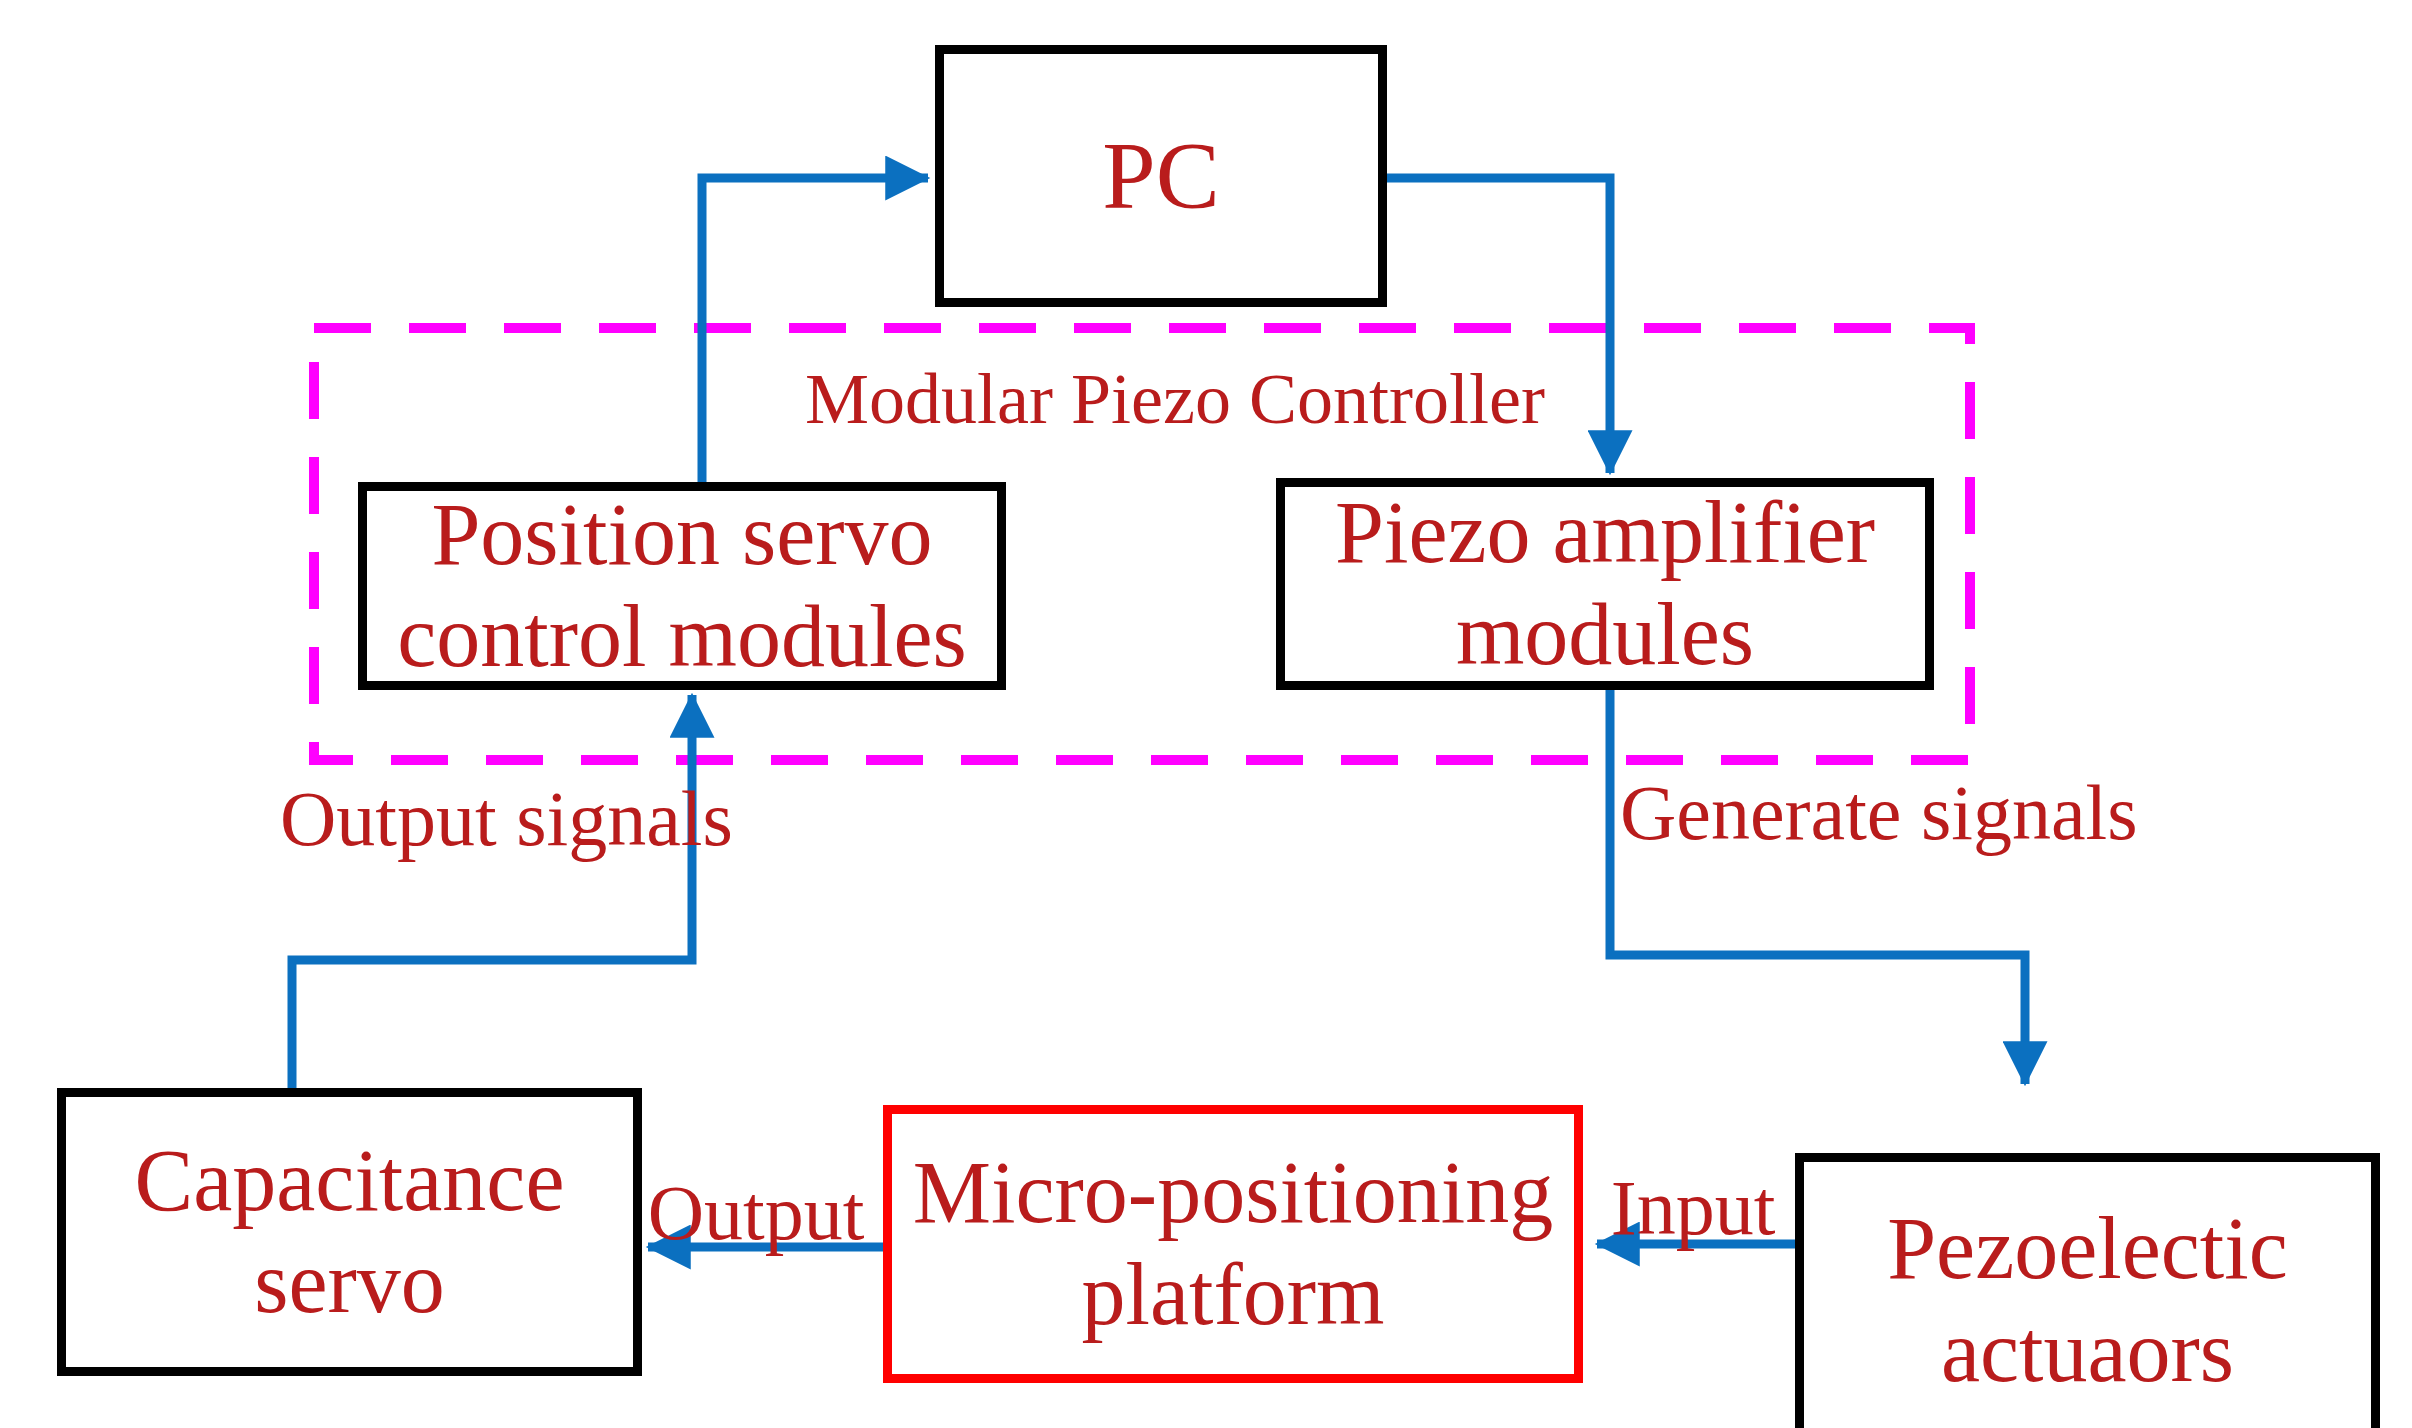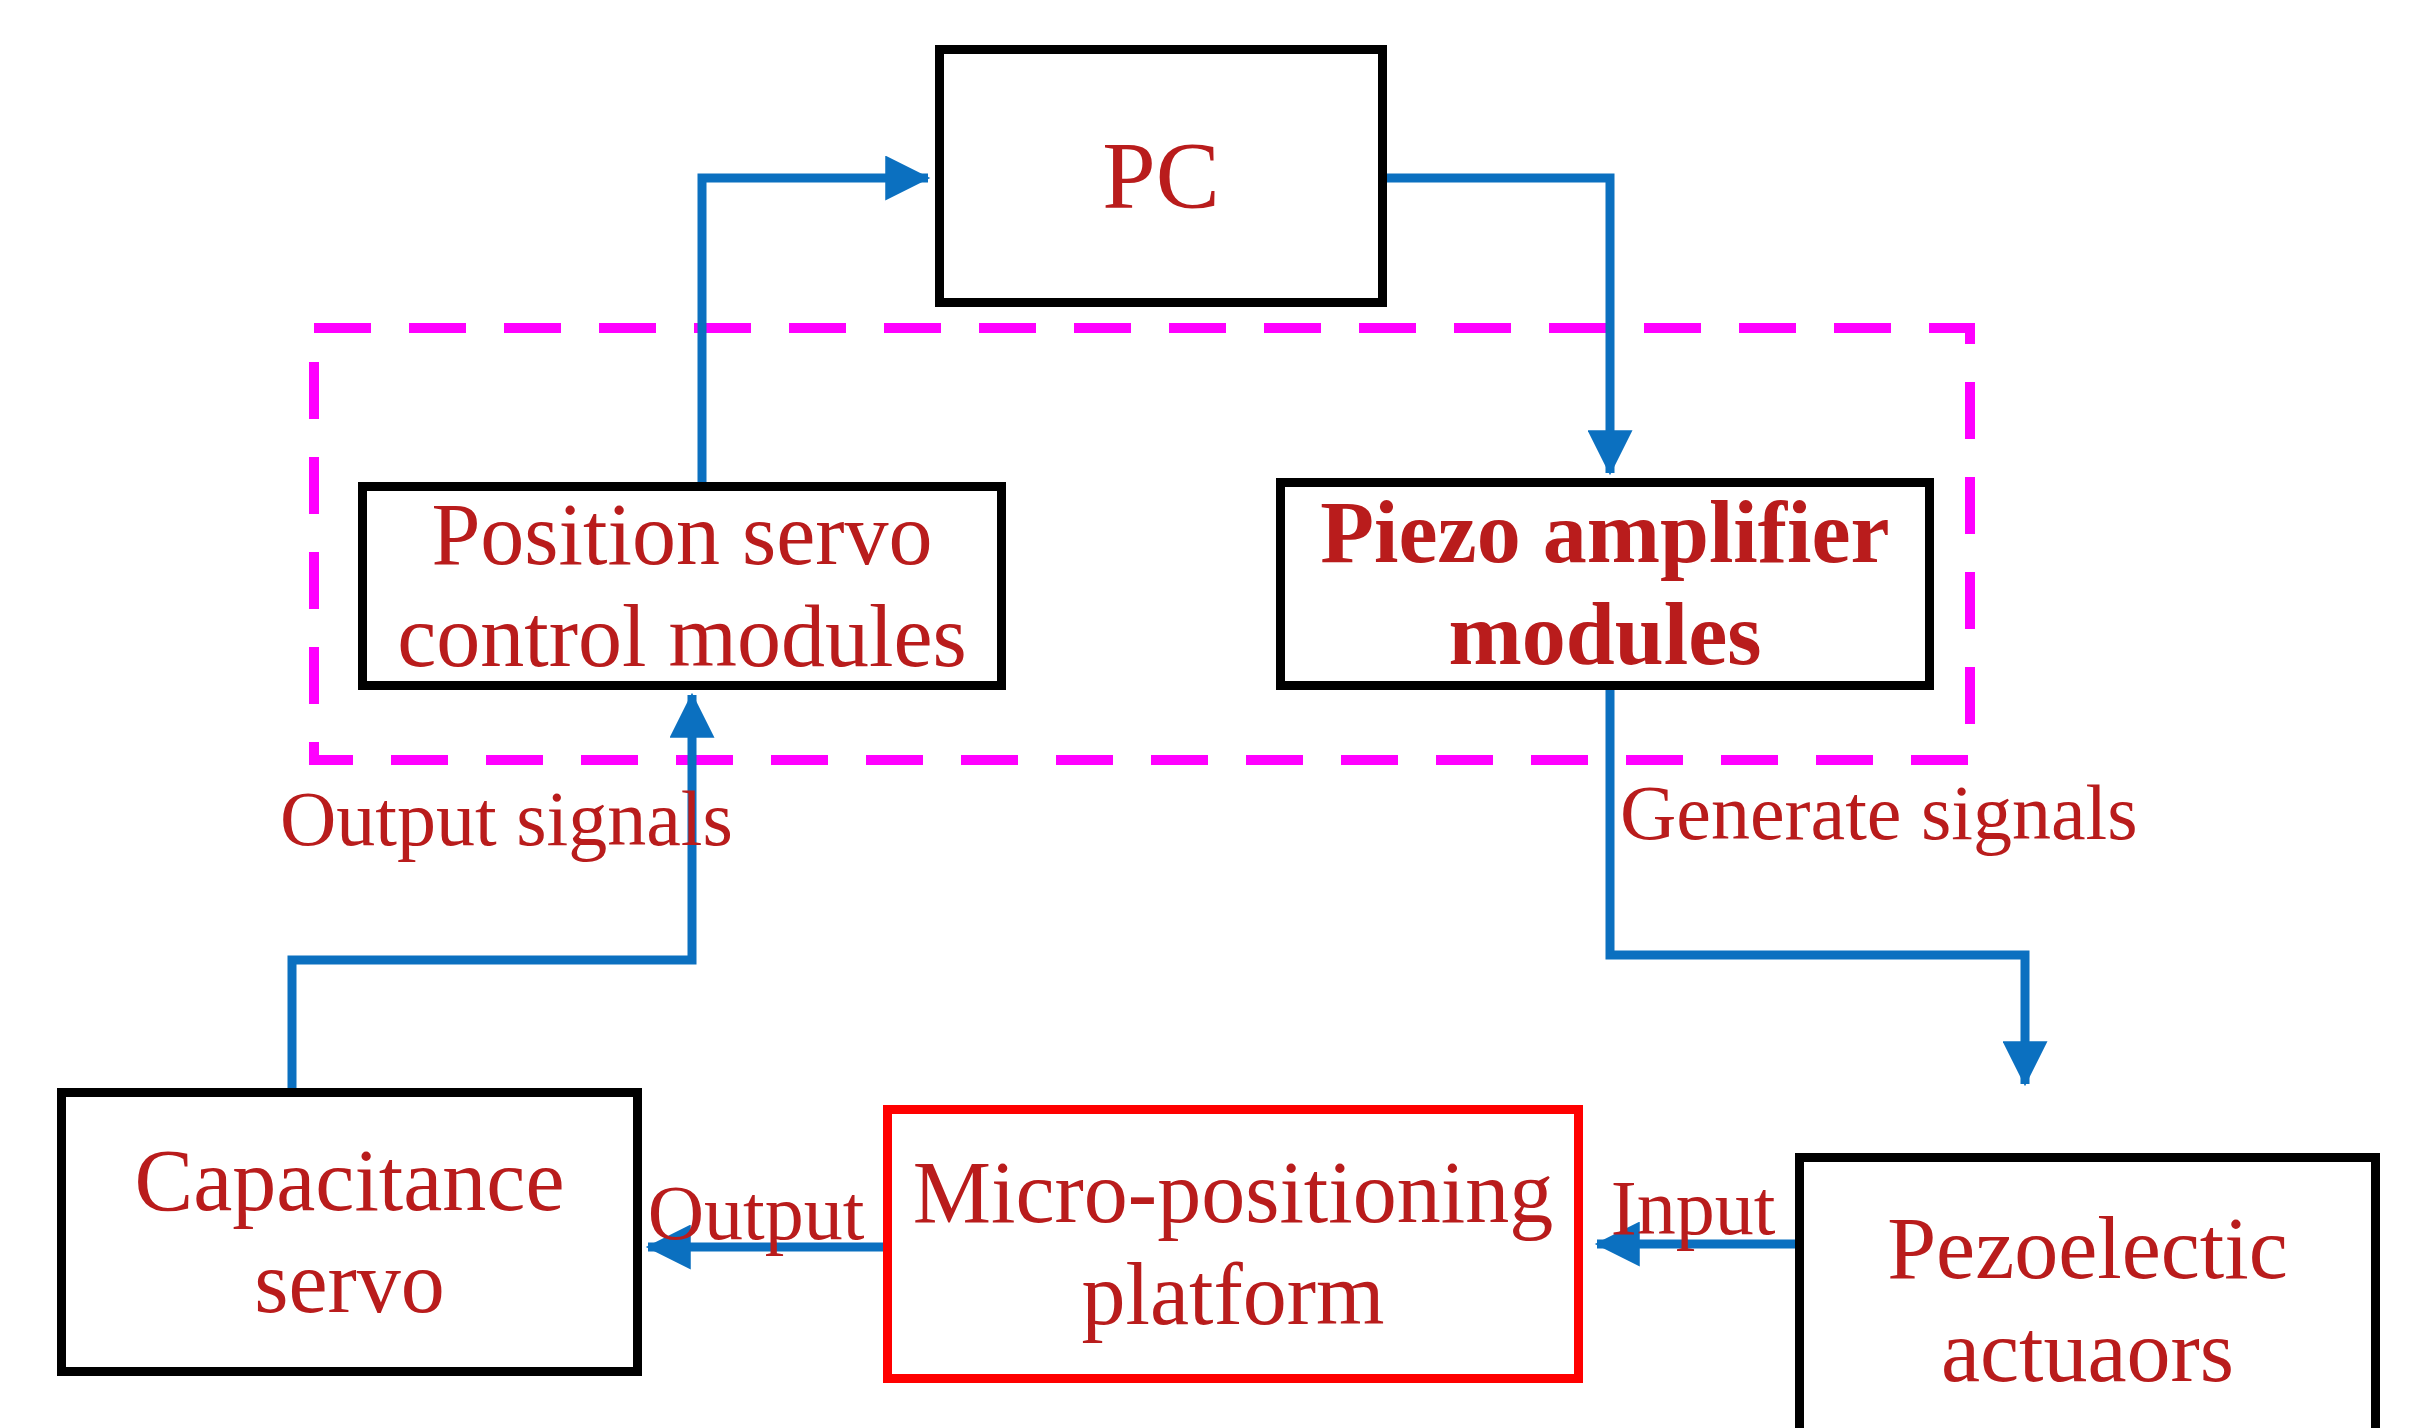--- a/index.html
+++ b/index.html
@@ -41,21 +41,21 @@
     border-color: #ff0000;
   }
   .box .line {
     display: block;
   }
   #pc-box {
     left: 935px; top: 45px; width: 452px; height: 262px;
     font-size: 96px;
   }
   #servo-box    { left: 358px;  top: 482px;  width: 648px; height: 208px; }
-  #amp-box      { left: 1276px; top: 478px;  width: 658px; height: 212px; font-weight: bold; }
+  #amp-box      { left: 1276px; top: 478px;  width: 658px; height: 212px; }
   #sensor-box   { left: 48px;   top: 1088px; width: 585px; height: 288px; margin-left: 9px; }
   #platform-box { left: 883px;  top: 1105px; width: 700px; height: 278px; }
   #actuator-box { left: 1795px; top: 1153px; width: 585px; height: 295px; }
   .ann {
     position: absolute;
     text-align: center;
     font-size: 78px;
     line-height: 1.32;
     white-space: nowrap;
   }
@@ -114,20 +114,21 @@
   <div class="box red" id="platform-box">
     <span class="line">Micro-positioning</span>
     <span class="line">platform</span>
   </div>
 
   <div class="box" id="actuator-box">
     <span class="line">Pezoelectic</span>
     <span class="line">actuaors</span>
   </div>
 
+  <div class="ann" id="mpc-title">Modular Piezo Controller</div>
 
   <div class="ann" id="output-signals">
     <span class="line">Output</span>
     <span class="line">signals</span>
   </div>
 
   <div class="ann" id="generate-signals">
     <span class="line">Generate</span>
     <span class="line">signals</span>
   </div>

